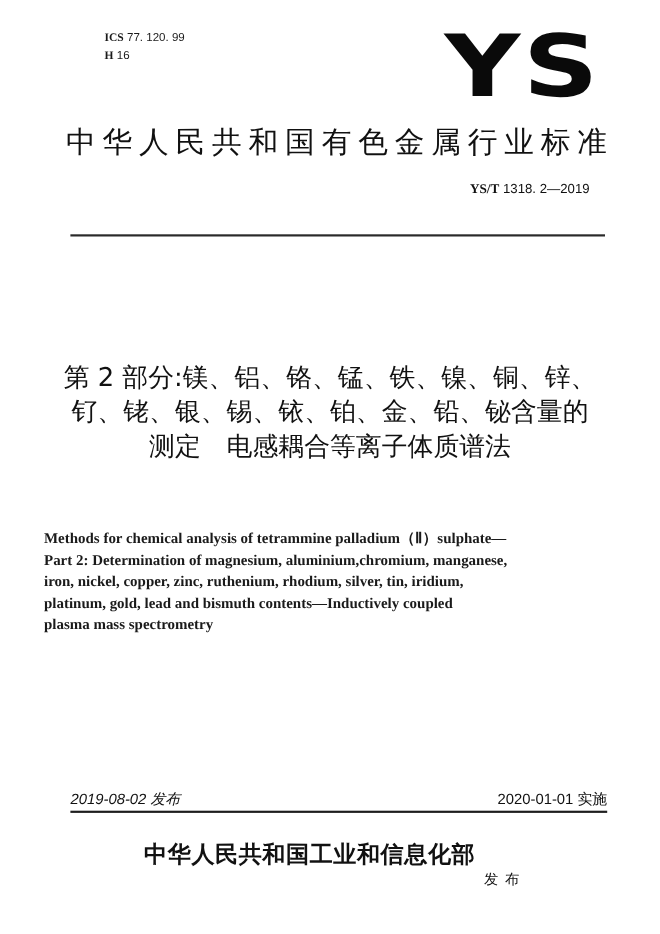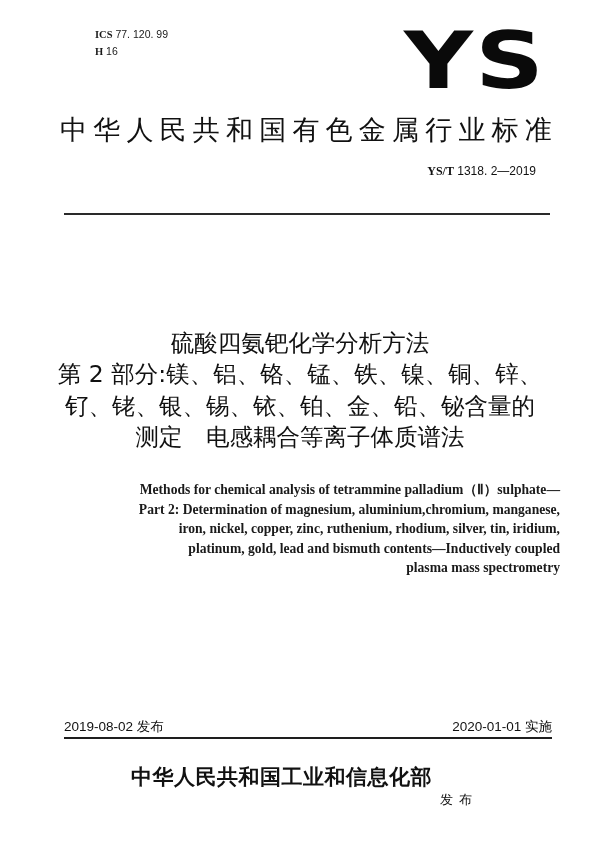--- a/index.html
+++ b/index.html
@@ -86,37 +86,38 @@
       color: #111;
       white-space: nowrap;
     }
     .cn-title .line { display: block; }
 
     
     .en-title {
       left: 40px;
       top: 480px;
       width: 520px;
-      text-align: right;
+      text-align: left;
       font-family: "Liberation Serif", serif;
       font-weight: bold;
       font-size: 13.6px;
       line-height: 19.6px;
       color: #1a1a1a;
       white-space: nowrap;
     }
     .en-title .line { display: block; }
 
     
     .date-left {
       left: 64px;
       top: 718px;
       font-family: "Liberation Sans", sans-serif;
       font-size: 13.5px;
       color: #111;
+      font-style: italic;
     }
     .date-right {
       right: 48px;
       top: 718px;
       font-family: "Liberation Sans", sans-serif;
       font-size: 13.5px;
       color: #111;
     }
     .rule-bottom {
       left: 64px;
@@ -166,21 +167,20 @@
 <div class="abs std-title">中华人民共和国有色金属行业标准</div>
 
 <div class="abs std-number">
   <span class="prefix">YS/T</span>
   <span>1318. 2—2019</span>
 </div>
 
 <div class="abs rule-top"></div>
 
 <div class="abs cn-title">
-  <span class="line">硫酸四氨钯化学分析方法</span>
   <span class="line">第 2 部分:镁、铝、铬、锰、铁、镍、铜、锌、</span>
   <span class="line">钌、铑、银、锡、铱、铂、金、铅、铋含量的</span>
   <span class="line">测定　电感耦合等离子体质谱法</span>
 </div>
 
 <div class="abs en-title">
   <span class="line">Methods for chemical analysis of tetrammine palladium（Ⅱ）sulphate—</span>
   <span class="line">Part 2: Determination of magnesium, aluminium,chromium, manganese,</span>
   <span class="line">iron, nickel, copper, zinc, ruthenium, rhodium, silver, tin, iridium,</span>
   <span class="line">platinum, gold, lead and bismuth contents—Inductively coupled</span>

